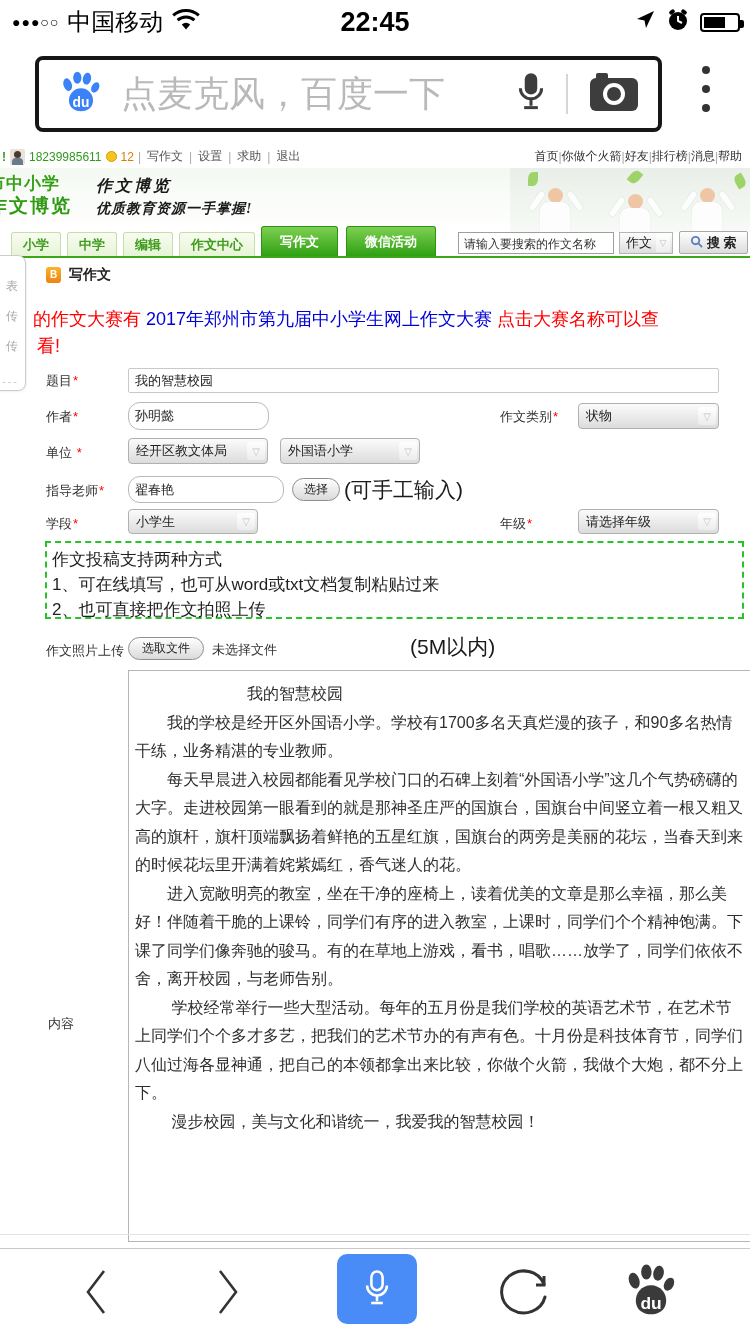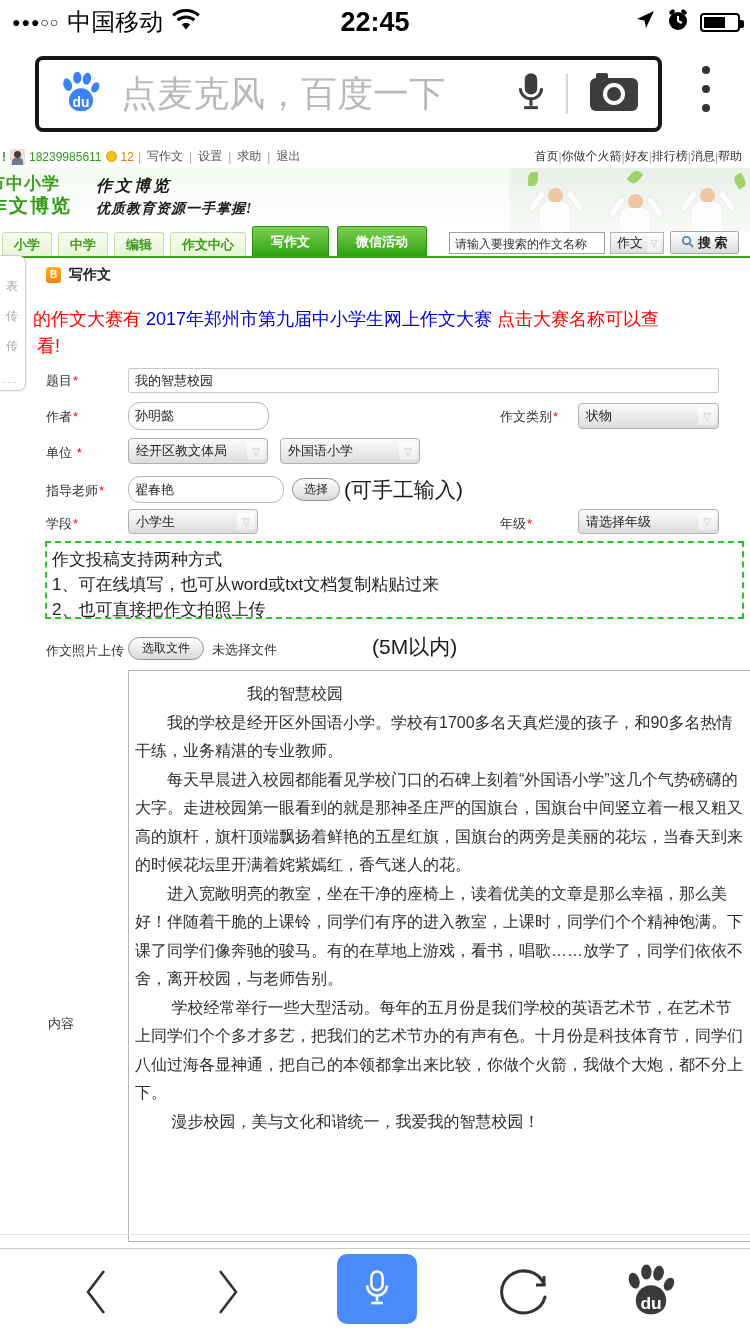--- a/index.html
+++ b/index.html
@@ -54,21 +54,21 @@
   .banner-photo { position:absolute; right:0; top:0; width:240px; height:64px; background:linear-gradient(180deg,#e9efe8,#f7faf6); overflow:hidden; }
   .person { position:absolute; bottom:-6px; width:44px; height:50px; }
   .person .head { position:absolute; left:14px; top:0; width:15px; height:15px; border-radius:50%; background:#eec6a4; }
   .person .body { position:absolute; left:6px; top:14px; width:30px; height:34px; border-radius:8px 8px 0 0; background:#fdfdfd; box-shadow:0 0 1px #c5cfc3; }
   .person .arm-l, .person .arm-r { position:absolute; top:2px; width:6px; height:22px; border-radius:3px; background:#fdfdfd; box-shadow:0 0 1px #c5cfc3; }
   .person .arm-l { left:0; transform:rotate(35deg); }
   .person .arm-r { right:0; transform:rotate(-35deg); }
   .leaf { position:absolute; width:10px; height:14px; border-radius:50% 0; background:#9ed36a; }
 
   
-  #nav { position:absolute; top:92px; left:0; width:750px; height:26px; border-bottom:2px solid #3aa818; display:flex; align-items:flex-end; padding-left:2px; }
+  #nav { position:absolute; top:92px; left:0; width:750px; height:26px; border-bottom:2px solid #3aa818; display:flex; align-items:flex-end; padding-left:11px; }
   .tab { height:24px; line-height:24px; padding:0 11px; margin-right:6px; font-size:13px; font-weight:bold; color:#3f9c1c; text-align:center; background:linear-gradient(180deg,#f8fcf1,#e7f4d7); border:1px solid #c4dfa8; border-bottom:none; border-radius:3px 3px 0 0; white-space:nowrap; }
   .tab.active { height:30px; line-height:30px; color:#fff; background:linear-gradient(180deg,#7ed052,#2ea012); border:1px solid #2c9410; border-bottom:none; padding:0 18px; margin-right:8px; }
   .nav-search { display:flex; align-items:center; margin-left:14px; margin-bottom:2px; }
   .nav-input { width:156px; height:22px; border:1px solid #9f9f9f; background:#fff; font-size:12px; color:#333; padding:0 5px; line-height:22px; white-space:nowrap; overflow:hidden; }
   .nav-dd { display:flex; align-items:center; margin-left:5px; height:22px; border:1px solid #b5b5b5; background:linear-gradient(180deg,#fdfdfd,#dedede); font-size:13px; color:#222; padding-left:6px; }
   .dd-arrow-sm { width:14px; height:18px; margin:0 2px 0 4px; background:linear-gradient(180deg,#fff,#eee); color:#c0c0c0; font-size:9px; text-align:center; line-height:18px; }
   .nav-btn { display:flex; align-items:center; gap:4px; margin-left:6px; height:23px; padding:0 10px; border:1px solid #a8a8a8; border-radius:2px; background:linear-gradient(180deg,#fefefe,#dcdcdc); font-size:13px; font-weight:bold; color:#222; }
 
   
   #sidebar-box { position:absolute; left:-44px; top:115px; width:70px; height:136px; background:#fff; border:1px solid #ccc; border-radius:0 8px 8px 0; box-shadow:1px 1px 2px rgba(0,0,0,.06); padding-top:22px; }
@@ -340,21 +340,21 @@
 
     <div id="tips-box">
         <div class="tip-line">作文投稿支持两种方式</div>
         <div class="tip-line">1、可在线填写，也可从word或txt文档复制粘贴过来</div>
         <div class="tip-line">2、也可直接把作文拍照上传</div>
       </div>
 
     <div class="flabel" style="left:46px; top:502px;">作文照片上传</div>
     <div class="pill-btn" style="left:128px; top:497px; width:76px; height:23px;">选取文件</div>
     <div class="flabel" style="left:212px; top:501px;">未选择文件</div>
-    <div class="big-hint" style="left:372px; top:493px;">(5M以内)</div>
+    <div class="big-hint" style="left:410px; top:493px;">(5M以内)</div>
 
     <div class="flabel" style="left:48px; top:875px;">内容</div>
     <div id="essay-box">　　　　　　　我的智慧校园
 　　我的学校是经开区外国语小学。学校有1700多名天真烂漫的孩子，和90多名热情干练，业务精湛的专业教师。
 　　每天早晨进入校园都能看见学校门口的石碑上刻着“外国语小学”这几个气势磅礴的大字。走进校园第一眼看到的就是那神圣庄严的国旗台，国旗台中间竖立着一根又粗又高的旗杆，旗杆顶端飘扬着鲜艳的五星红旗，国旗台的两旁是美丽的花坛，当春天到来的时候花坛里开满着姹紫嫣红，香气迷人的花。
 　　进入宽敞明亮的教室，坐在干净的座椅上，读着优美的文章是那么幸福，那么美好！伴随着干脆的上课铃，同学们有序的进入教室，上课时，同学们个个精神饱满。下课了同学们像奔驰的骏马。有的在草地上游戏，看书，唱歌……放学了，同学们依依不舍，离开校园，与老师告别。
 　　 学校经常举行一些大型活动。每年的五月份是我们学校的英语艺术节，在艺术节上同学们个个多才多艺，把我们的艺术节办的有声有色。十月份是科技体育节，同学们八仙过海各显神通，把自己的本领都拿出来比较，你做个火箭，我做个大炮，都不分上下。
 　　 漫步校园，美与文化和谐统一，我爱我的智慧校园！</div>
     <div class="bottom-line"></div>
   </div>

